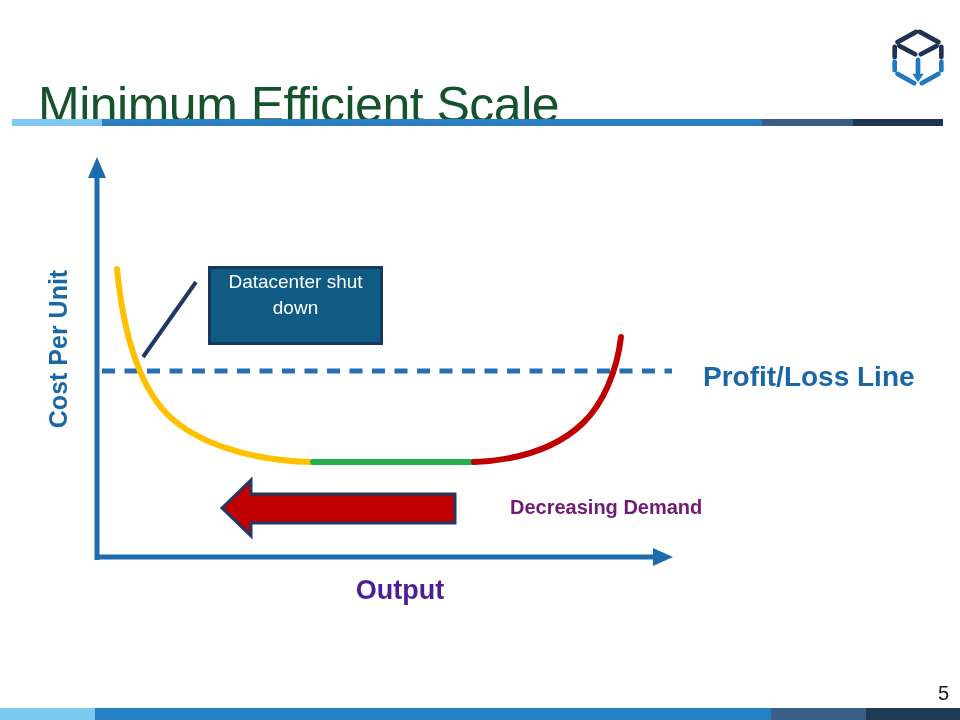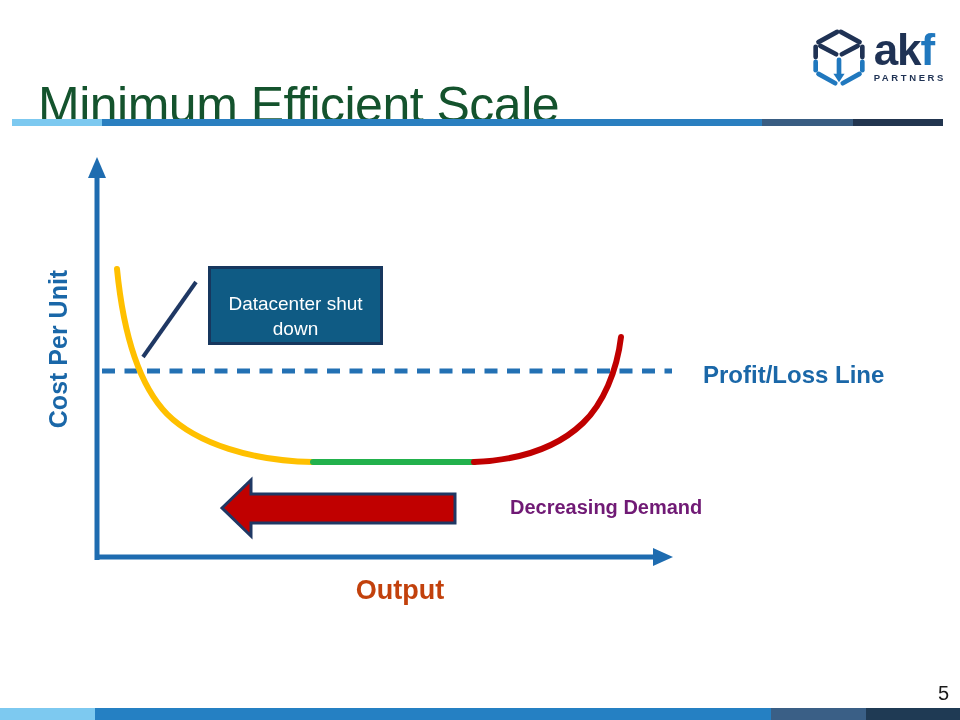--- a/index.html
+++ b/index.html
@@ -18,26 +18,26 @@
   .logo-akf{font-size:44px;font-weight:bold;line-height:0.82;letter-spacing:-1px;}
   .logo-partners{font-size:9.5px;font-weight:bold;letter-spacing:2.6px;margin-top:4px;}
   
   .bar-seg{position:absolute;}
   .divider .bar-seg{top:119px;height:7px;}
   .footer-bar .bar-seg{top:708px;height:12px;}
   
   .chart-label{font-weight:bold;line-height:1;white-space:nowrap;}
   .ylabel{left:58px;top:349px;transform:translate(-50%,-50%) rotate(-90deg);font-size:25px;}
   .xlabel{left:400px;top:577px;transform:translateX(-50%);font-size:27px;}
-  .pl-label{left:703px;top:363px;font-size:24px;}
+  .pl-label{left:703px;top:363px;font-size:28px;}
   .dd-label{left:510px;top:497px;font-size:20px;}
   
   .callout{
     left:208px;top:266px;width:175px;height:79px;box-sizing:border-box;
-    border:3px solid transparent;display:flex;align-items:flex-end;justify-content:center;
+    border:3px solid transparent;display:flex;align-items:flex-start;justify-content:center;
     text-align:center;font-size:19px;line-height:1.35;padding:0 14px;
   }
   
   .page-number{right:11px;top:683px;font-size:20px;line-height:1;}
   svg{display:block;}
   .chart-svg{left:0;top:0;}
 </style>
 </head>
 <body>
 
@@ -55,24 +55,20 @@
     </g>
     <g fill="none" stroke-width="5" stroke-linecap="round" stroke-linejoin="round" stroke="#2078BE">
       <path d="M5,36 L5,45"></path>
       <path d="M55,36 L55,45"></path>
       <path d="M8,49 L26,59"></path>
       <path d="M52,49 L34,59"></path>
       <path d="M30,34 L30,50"></path>
     </g>
     <polygon points="24,49 36,49 30,58" fill="#2078BE"></polygon>
   </svg>
-  <div class="logo-textcol">
-    <div class="logo-akf"><span style="color: rgb(31, 50, 84);">ak</span><span style="color: rgb(32, 120, 190);">f</span></div>
-    <div class="logo-partners" style="color: rgb(31, 50, 84);">PARTNERS</div>
-  </div>
 </div>
 
 <div class="divider">
   <div class="bar-seg" style="left: 12px; width: 90px; background-color: rgb(125, 201, 240);"></div>
   <div class="bar-seg" style="left: 102px; width: 660px; background-color: rgb(42, 127, 192);"></div>
   <div class="bar-seg" style="left: 762px; width: 91px; background-color: rgb(57, 93, 130);"></div>
   <div class="bar-seg" style="left: 853px; width: 90px; background-color: rgb(34, 53, 79);"></div>
 </div>
 
 <svg class="abs chart-svg" width="960" height="720" viewBox="0 0 960 720">
@@ -87,21 +83,21 @@
   <path d="M117,269 C123,330 137,383 167,414 C197,444 253,461 313,462" fill="none" stroke-width="6" stroke-linecap="round" stroke="#FFC000"></path>
   <line x1="313" y1="462" x2="474" y2="462" stroke-width="6" stroke-linecap="round" stroke="#22B14C"></line>
   <path d="M474,462 C523,460 558,447 583,423 C603,404 617,371 621,337" fill="none" stroke-width="6" stroke-linecap="round" stroke="#C00000"></path>
 
   <line x1="143" y1="357" x2="196" y2="282" stroke-width="4" stroke="#1F3864"></line>
 
   <polygon points="222,508 251,480 251,494 455,494 455,523 251,523 251,536" stroke-width="3" stroke-linejoin="miter" fill="#C00000" stroke="#1F3864"></polygon>
 </svg>
 
 <div class="abs chart-label ylabel" style="color: rgb(26, 103, 168);">Cost Per Unit</div>
-<div class="abs chart-label xlabel" style="color: #c2410c;">Output</div>
+<div class="abs chart-label xlabel" style="color: #4c1d95;">Output</div>
 <div class="abs chart-label pl-label" style="color: rgb(26, 103, 168);">Profit/Loss Line</div>
 <div class="abs chart-label dd-label" style="color: #701a75;">Decreasing Demand</div>
 
 <div class="abs callout" style="background-color: rgb(15, 91, 132); border-color: rgb(23, 55, 94);">
   <span style="color: rgb(255, 255, 255);">Datacenter shut down</span>
 </div>
 
 <div class="abs page-number" style="color: rgb(26, 26, 26);">5</div>
 
 <div class="footer-bar">

